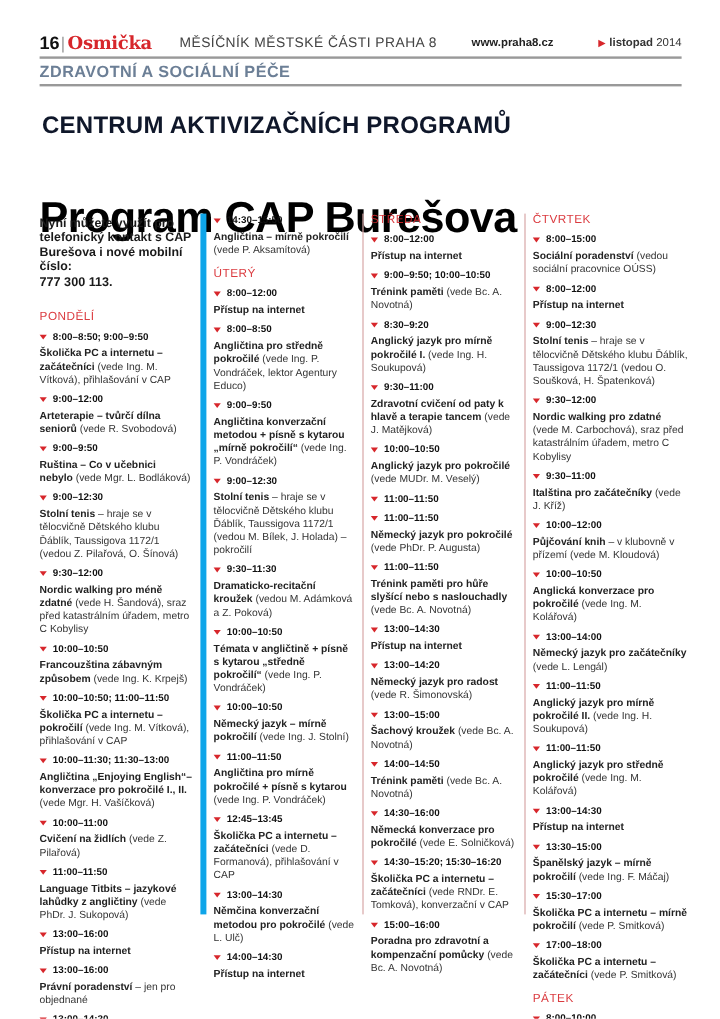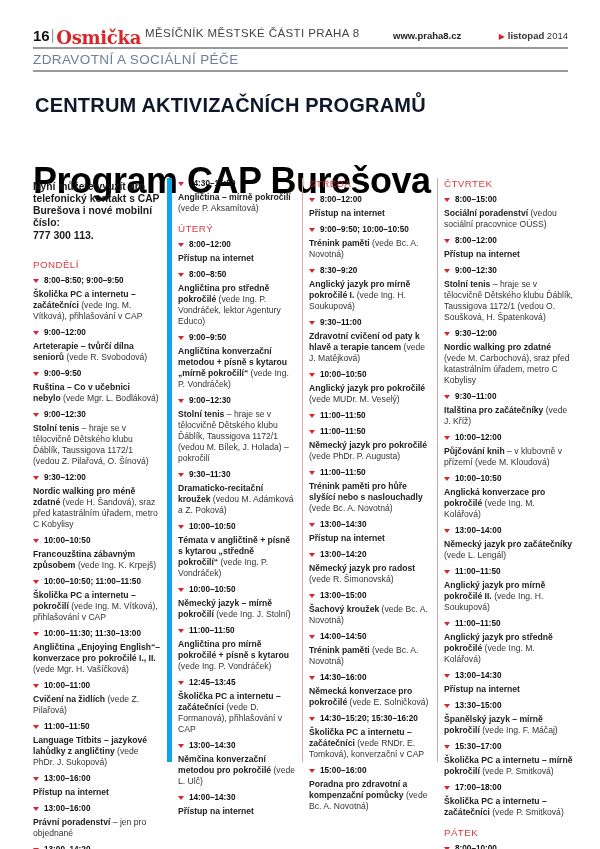--- a/index.html
+++ b/index.html
@@ -1,29 +1,29 @@
 <!DOCTYPE html>
 <html><head>
 <meta charset="utf-8">
 <style>
   * { box-sizing: border-box; margin: 0; padding: 0; }
   html, body { width: 600px; height: 849px; background: #ffffff; overflow: hidden; }
   body { font-family: "Liberation Sans", "DejaVu Sans", sans-serif; color: #1a1a1a; position: relative; }
 
-  .masthead { position: absolute; left: 33px; top: 27px; width: 535px; height: 18px; display: flex; align-items: flex-start; }
+  .masthead { position: absolute; left: 33px; top: 27px; width: 535px; height: 18px; display: flex; align-items: center; }
   .page-num { font-weight: bold; font-size: 15px; color: #111; }
   .sep { font-size: 14px; color: #999; margin: 0 2px 0 1px; }
-  .brand { font-family: "DejaVu Serif", serif; font-weight: bold; color: #d7262b; font-size: 18px; margin-right: 4px; letter-spacing: -0.3px; }
+  .brand { font-family: "DejaVu Serif", serif; font-weight: bold; color: #d7262b; font-size: 15px; margin-right: 23px; letter-spacing: -0.3px; }
   .subtitle { font-size: 11.5px; color: #444; letter-spacing: 0.4px; }
   .url { position: absolute; left: 360px; font-size: 9.5px; font-weight: bold; color: #222; top: 3px; }
   .issue { position: absolute; right: 0; top: 3px; font-size: 9.5px; color: #333; }
   .issue .arrow { color: #d7262b; font-size: 8px; margin-right: 3px; }
   .issue .month { font-weight: bold; }
   .rule1 { position: absolute; left: 33px; top: 47px; width: 535px; height: 1.5px; background: #999; }
-  .section { position: absolute; left: 33px; top: 52px; font-weight: normal; font-size: 13.5px; color: #6c7f96; letter-spacing: 0.4px; }
+  .section { position: absolute; left: 33px; top: 52px; font-weight: bold; font-size: 13.5px; color: #6c7f96; letter-spacing: 0.4px; }
   .rule2 { position: absolute; left: 33px; top: 70px; width: 535px; height: 1.5px; background: #999; }
 
   .kicker { position: absolute; left: 35px; top: 94px; font-weight: bold; font-size: 20px; color: #0f172a; letter-spacing: 0.2px; }
   .title { position: absolute; left: 33px; top: 118px; font-weight: bold; font-size: 36px; color: #000; letter-spacing: -0.5px; margin-top: 42px; }
 
   .cols { position: absolute; left: 33px; top: 178px; width: 540px; height: 660px; }
   .col { position: absolute; top: 0; height: 100%; font-size: 8.6px; line-height: 11px; }
   .col1 { left: 0; width: 127px; }
   .col2 { left: 134px; width: 128px; border-left: 5px solid #0ea5e9; padding-left: 6px; }
   .col3 { left: 269px; width: 128px; border-left: 1px solid #d8a8a8; padding-left: 6px; }

